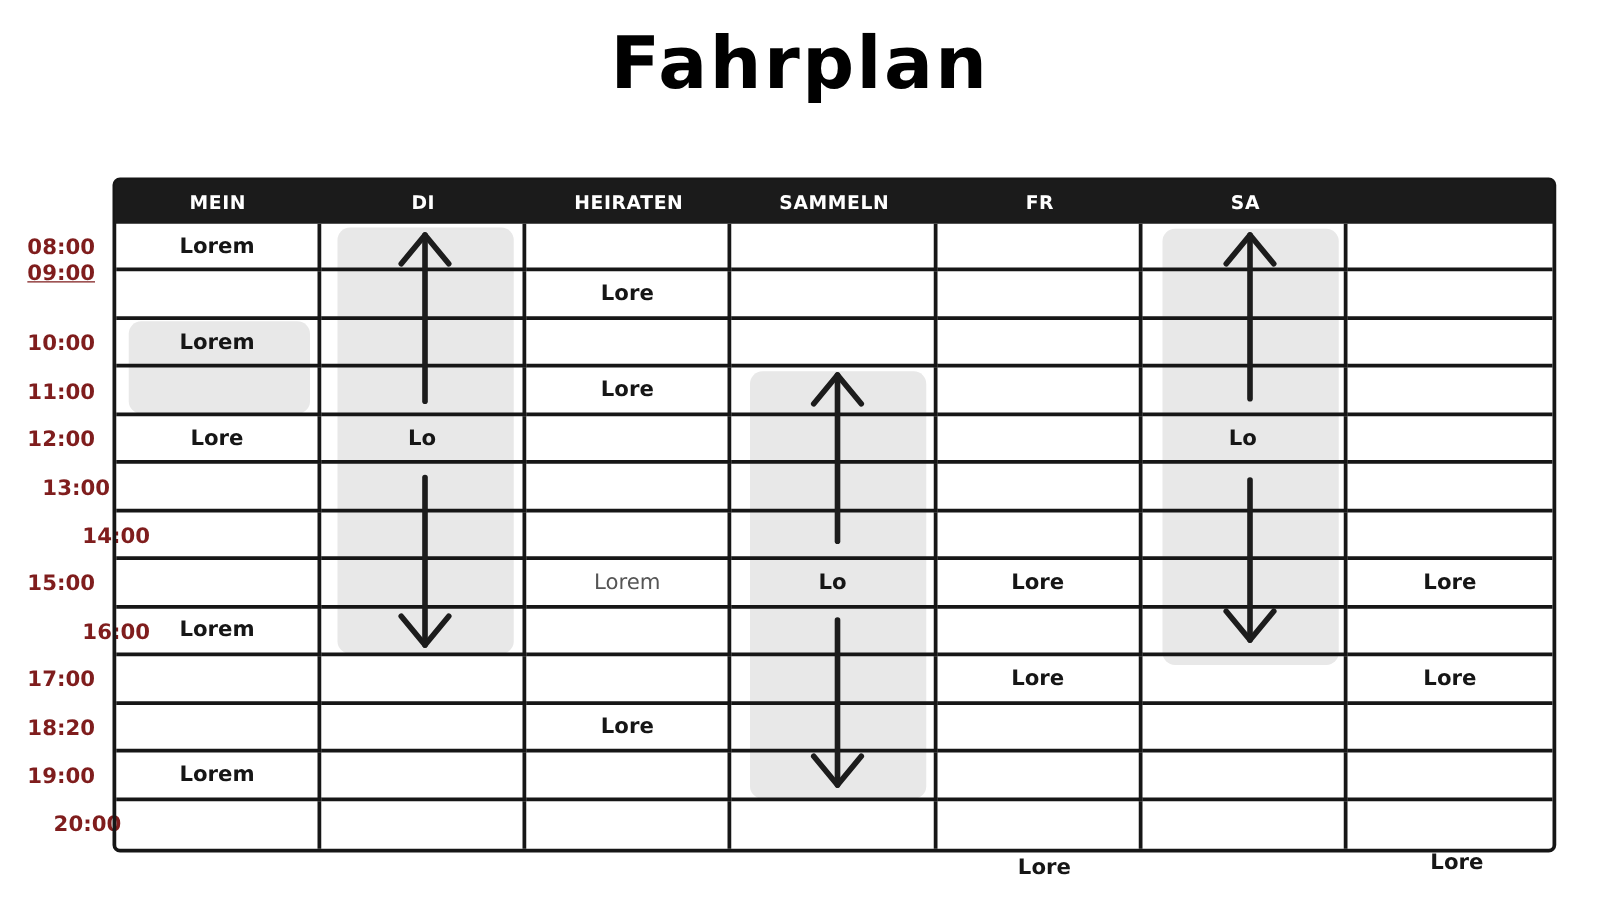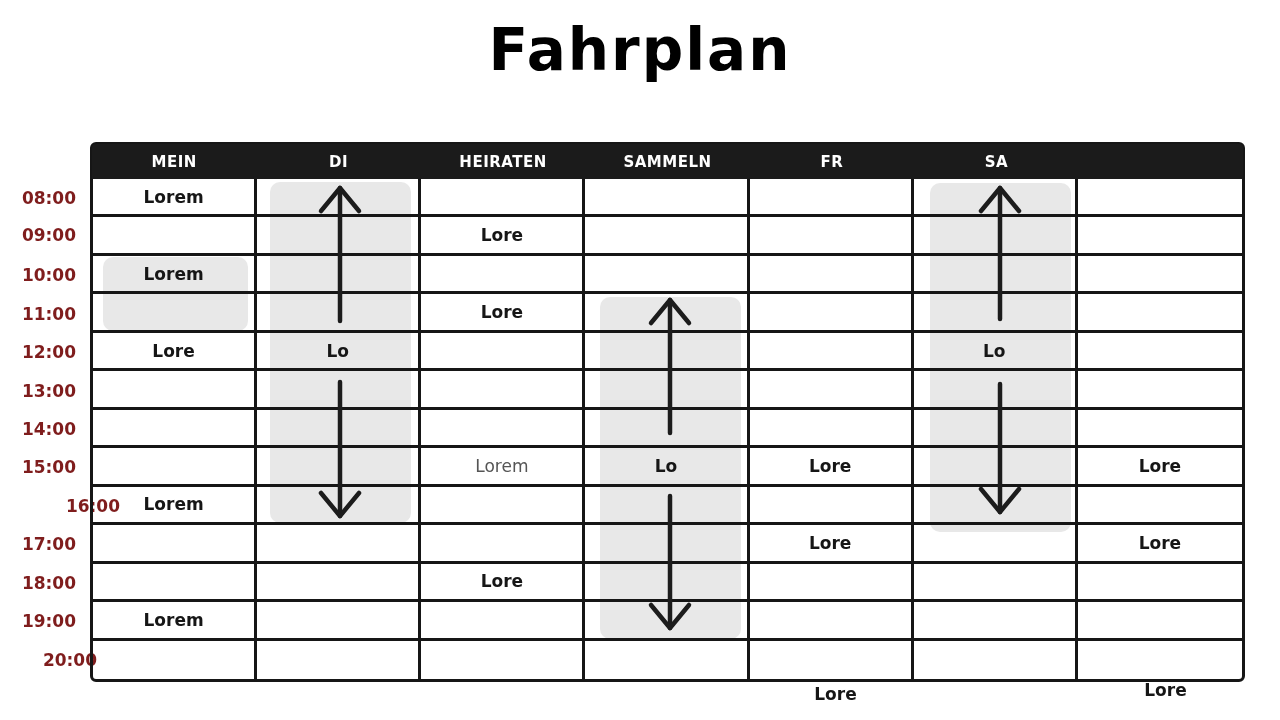--- a/index.html
+++ b/index.html
@@ -51,30 +51,30 @@
 </style>
 </head>
 <body>
 
 <div class="stage">
 
   <h1 class="title">Fahrplan</h1>
 
   <div class="time-col" id="time-col">
       <div class="time-label" style="top: 0px;">08:00</div>
-      <div class="time-label" style="top: 37px;">09:00</div>
+      <div class="time-label" style="top: 21px; text-decoration: underline;">09:00</div>
       <div class="time-label" style="top: 76.92px; text-align: right;">10:00</div>
       <div class="time-label" style="top: 115.38px;">11:00</div>
       <div class="time-label" style="top: 153.84px;">12:00</div>
-      <div class="time-label" style="top: 192.3px;">13:00</div>
-      <div class="time-label" style="top: 230.76px;">14:00</div>
+      <div class="time-label" style="top: 192.3px; padding-left: 12px;">13:00</div>
+      <div class="time-label" style="top: 230.76px; margin-left: 44px;">14:00</div>
       <div class="time-label" style="top: 269.22px;">15:00</div>
       <div class="time-label" style="top: 307.68px; padding-left: 44px;">16:00</div>
       <div class="time-label" style="top: 346.14px;">17:00</div>
-      <div class="time-label" style="top: 384.6px;">18:00</div>
+      <div class="time-label" style="top: 384.6px;">18:20</div>
       <div class="time-label" style="top: 423.06px;">19:00</div>
       <div class="time-label" style="top: 461.52px; padding-left: 21px;">20:00</div>
     </div>
 
   <div class="table">
     <div class="block" id="block-sonne"></div>
     <div class="block" id="block-mein"></div>
     <div class="block" id="block-heiraten"></div>
     <div class="block" id="block-fr"></div>
 

